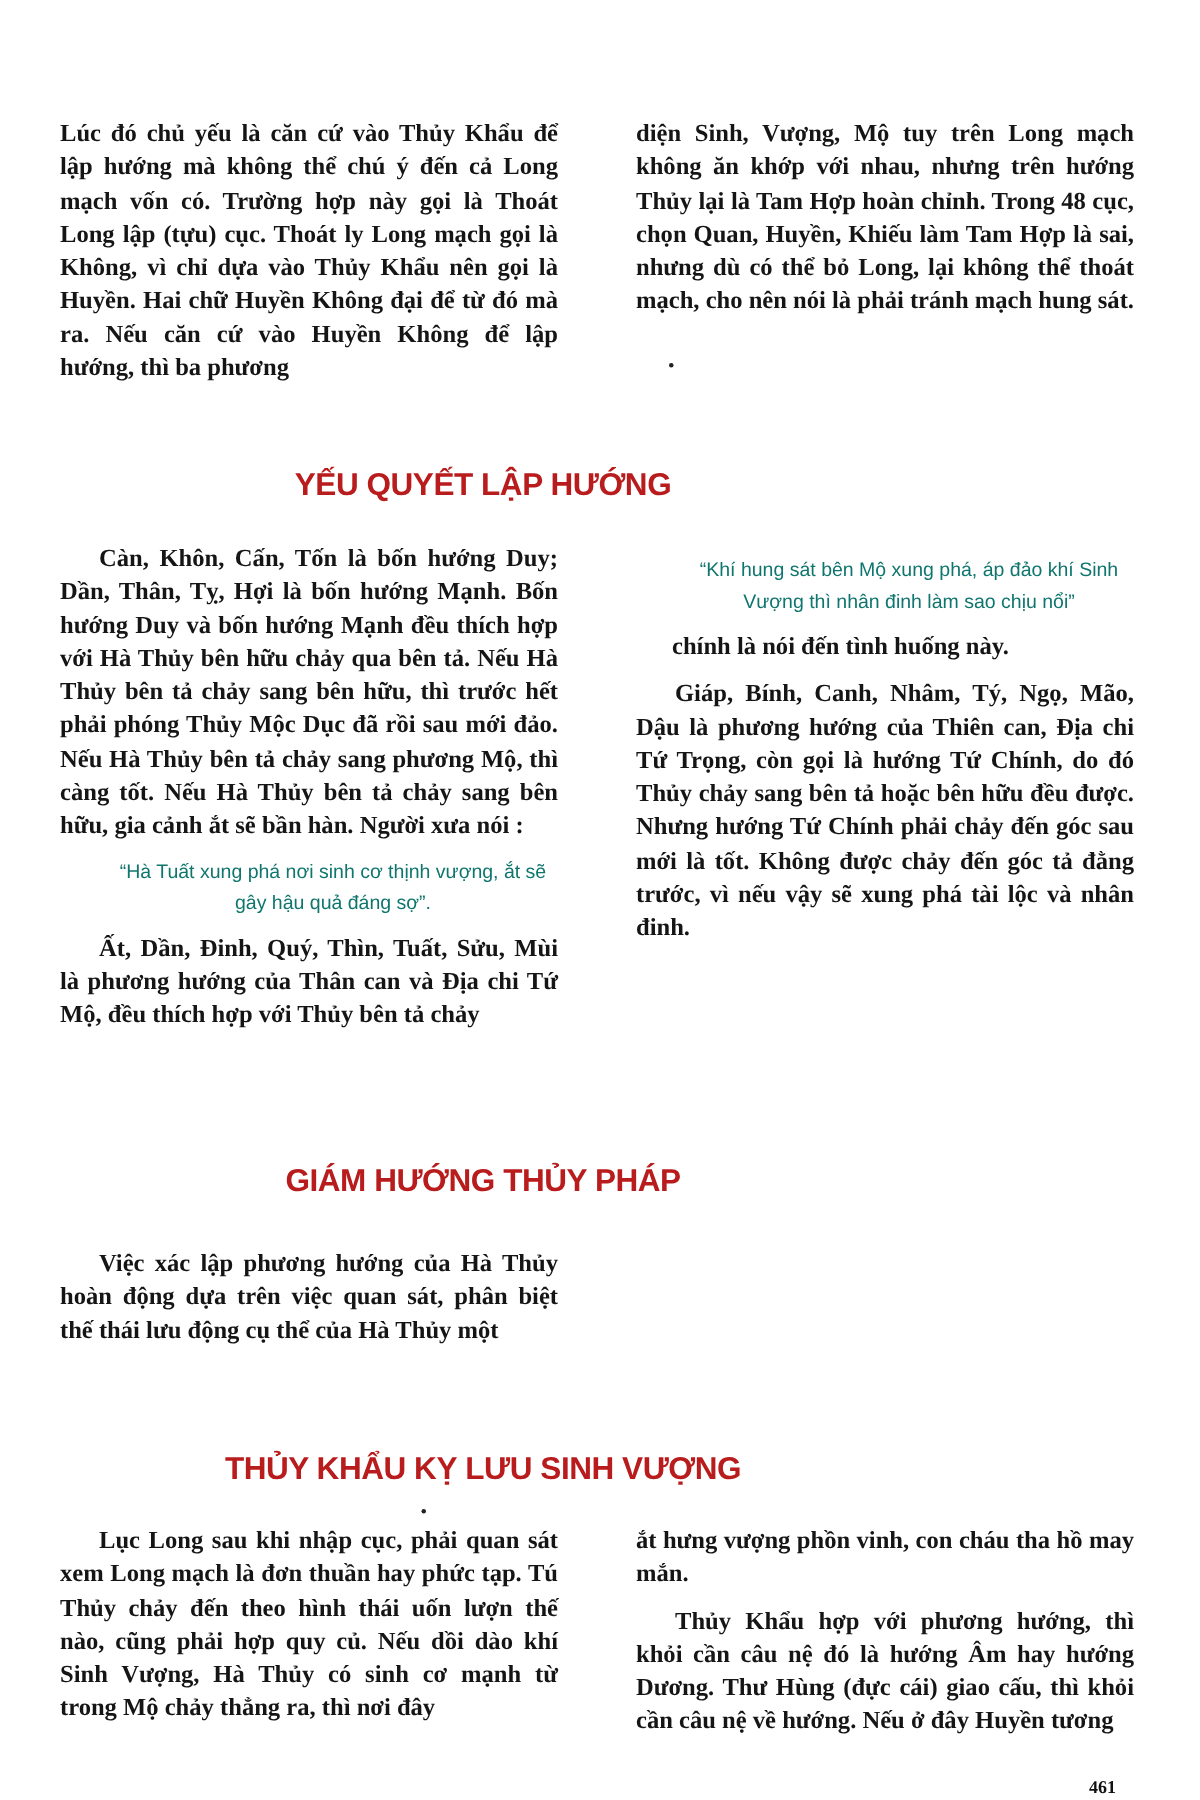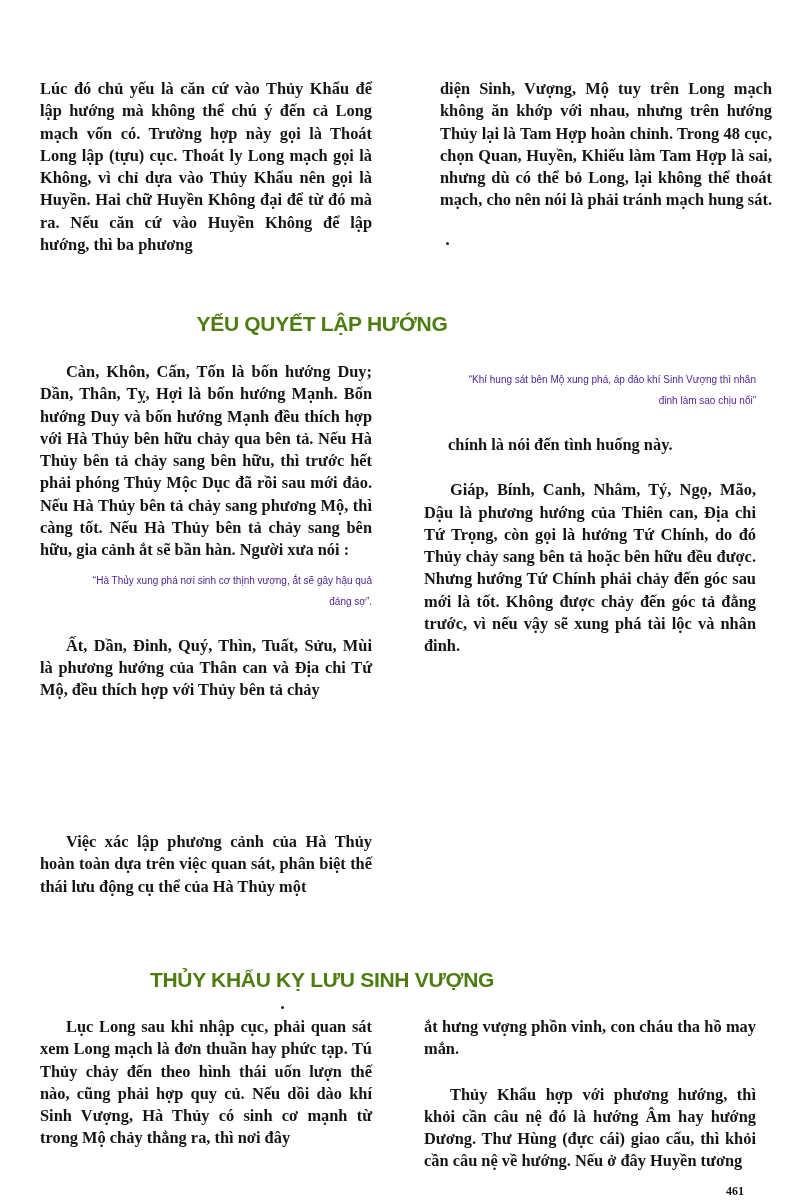--- a/index.html
+++ b/index.html
@@ -14,73 +14,74 @@
       font-family: "Liberation Serif", "DejaVu Serif", serif;
       font-size: 16.4px;
       line-height: 22.3px;
       font-weight: bold;
       text-align: justify;
       color: #151515;
     }
     .col p { margin: 0; }
     .col p.indent { text-indent: 26px; }
     .col p.cont { text-indent: 0; }
-    .col p + p { margin-top: 23px; }
+    .col p + p { margin-top: 9px; }
     .quote {
       font-family: "Liberation Sans", "DejaVu Sans", sans-serif;
       font-weight: normal;
-      font-size: 10px;
+      font-size: 13px;
       line-height: 21px;
-      text-align: right;
-      color: #4c1d95;
+      text-align: center;
+      color: #0f766e;
       margin: 8px 0 9px 32px !important;
       text-indent: 0 !important;
     }
     .heading {
       position: absolute; left: 0; width: 644px; text-align: center;
       font-family: "Liberation Sans", "DejaVu Sans", sans-serif;
       font-weight: bold; font-size: 21px; letter-spacing: -0.3px;
-      color: #4d7c0f;
+      color: #b91c1c;
     }
     .pagenum {
       position: absolute; left: 726px; top: 1168px;
       font-family: "Liberation Serif", "DejaVu Serif", serif;
       font-weight: bold; font-size: 12px; color: #111111;
     }
     .speck { position: absolute; width: 3px; height: 3px; border-radius: 50%; background: #222; }
   </style>
 </head>
 <body>
 
 <div class="page">
 
   <div class="col" style="left:40px; top:62px; width:332px;">
     <p class="cont">Lúc đó chủ yếu là căn cứ vào Thủy Khẩu để lập hướng mà không thể chú ý đến cả Long mạch vốn có. Trường hợp này gọi là Thoát Long lập (tựu) cục. Thoát ly Long mạch gọi là Không, vì chỉ dựa vào Thủy Khẩu nên gọi là Huyền. Hai chữ Huyền Không đại để từ đó mà ra. Nếu căn cứ vào Huyền Không để lập hướng, thì ba phương</p>
   </div>
-  <div class="col" style="left:424px; top:62px; width:332px;margin-left:16px;">
+  <div class="col" style="left:424px; top:62px; width:332px;">
     <p class="cont">diện Sinh, Vượng, Mộ tuy trên Long mạch không ăn khớp với nhau, nhưng trên hướng Thủy lại là Tam Hợp hoàn chỉnh. Trong 48 cục, chọn Quan, Huyền, Khiếu làm Tam Hợp là sai, nhưng dù có thể bỏ Long, lại không thể thoát mạch, cho nên nói là phải tránh mạch hung sát.</p>
   </div>
   <div class="speck" style="left:446px; top:226px;"></div>
 
   <div class="heading" style="top:296px;">YẾU QUYẾT LẬP HƯỚNG</div>
 
   <div class="col" style="left:40px; top:345px; width:332px;">
     <p class="indent">Càn, Khôn, Cấn, Tốn là bốn hướng Duy; Dần, Thân, Tỵ, Hợi là bốn hướng Mạnh. Bốn hướng Duy và bốn hướng Mạnh đều thích hợp với Hà Thủy bên hữu chảy qua bên tả. Nếu Hà Thủy bên tả chảy sang bên hữu, thì trước hết phải phóng Thủy Mộc Dục đã rồi sau mới đảo. Nếu Hà Thủy bên tả chảy sang phương Mộ, thì càng tốt. Nếu Hà Thủy bên tả chảy sang bên hữu, gia cảnh ắt sẽ bần hàn. Người xưa nói :</p>
-    <p class="quote">“Hà Thủy xung phá nơi sinh cơ thịnh vượng, ắt sẽ gây hậu quả đáng sợ”.</p>
+    <p class="quote">“Hà Tuất xung phá nơi sinh cơ thịnh vượng, ắt sẽ gây hậu quả đáng sợ”.</p>
     <p class="indent">Ất, Dần, Đinh, Quý, Thìn, Tuất, Sửu, Mùi là phương hướng của Thân can và Địa chi Tứ Mộ, đều thích hợp với Thủy bên tả chảy</p>
   </div>
   <div class="col" style="left:424px; top:345px; width:332px;">
     <p class="quote">“Khí hung sát bên Mộ xung phá, áp đảo khí Sinh Vượng thì nhân đinh làm sao chịu nổi”</p>
     <p class="cont" style="padding-left:24px;">chính là nói đến tình huống này.</p>
     <p class="indent">Giáp, Bính, Canh, Nhâm, Tý, Ngọ, Mão, Dậu là phương hướng của Thiên can, Địa chi Tứ Trọng, còn gọi là hướng Tứ Chính, do đó Thủy chảy sang bên tả hoặc bên hữu đều được. Nhưng hướng Tứ Chính phải chảy đến góc sau mới là tốt. Không được chảy đến góc tả đằng trước, vì nếu vậy sẽ xung phá tài lộc và nhân đinh.</p>
   </div>
 
+  <div class="heading" style="top:760px;">GIÁM HƯỚNG THỦY PHÁP</div>
 
   <div class="col" style="left:40px; top:815px; width:332px;">
-    <p class="indent">Việc xác lập phương cảnh của Hà Thủy hoàn toàn dựa trên việc quan sát, phân biệt thế thái lưu động cụ thể của Hà Thủy một</p>
+    <p class="indent">Việc xác lập phương hướng của Hà Thủy hoàn động dựa trên việc quan sát, phân biệt thế thái lưu động cụ thể của Hà Thủy một</p>
   </div>
 
   <div class="heading" style="top:952px;">THỦY KHẨU KỴ LƯU SINH VƯỢNG</div>
   <div class="speck" style="left:281px; top:990px;"></div>
 
   <div class="col" style="left:40px; top:1000px; width:332px;">
     <p class="indent">Lục Long sau khi nhập cục, phải quan sát xem Long mạch là đơn thuần hay phức tạp. Tú Thủy chảy đến theo hình thái uốn lượn thế nào, cũng phải hợp quy củ. Nếu dồi dào khí Sinh Vượng, Hà Thủy có sinh cơ mạnh từ trong Mộ chảy thẳng ra, thì nơi đây</p>
   </div>
   <div class="col" style="left:424px; top:1000px; width:332px;">
     <p class="cont">ắt hưng vượng phồn vinh, con cháu tha hồ may mắn.</p>

